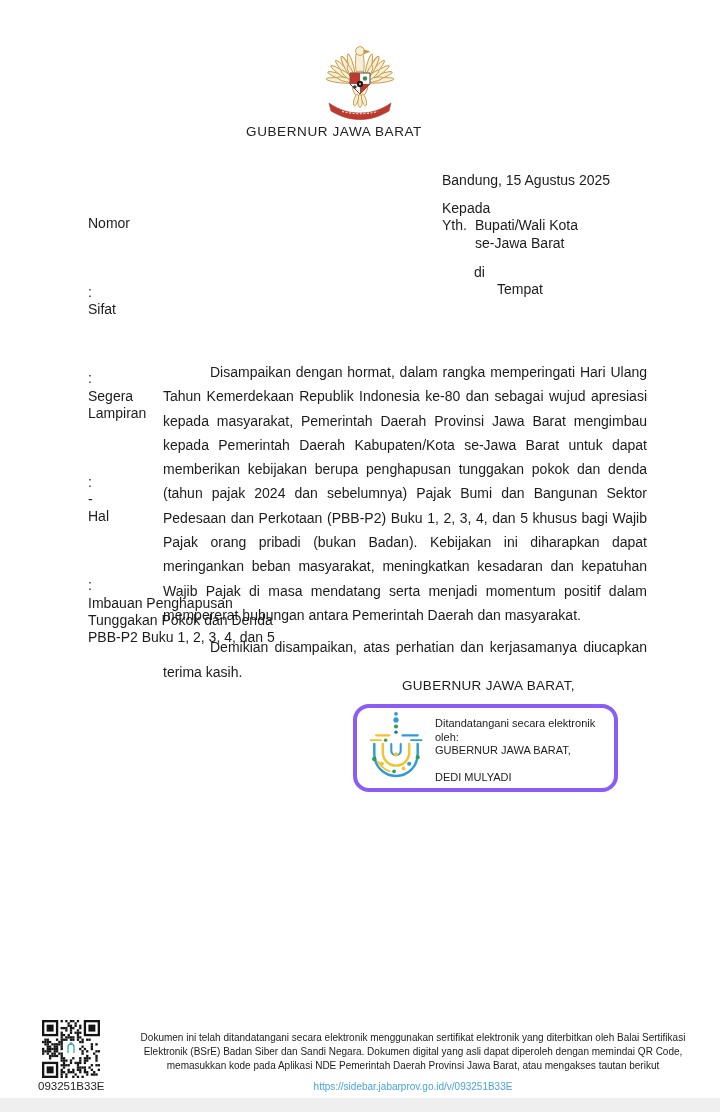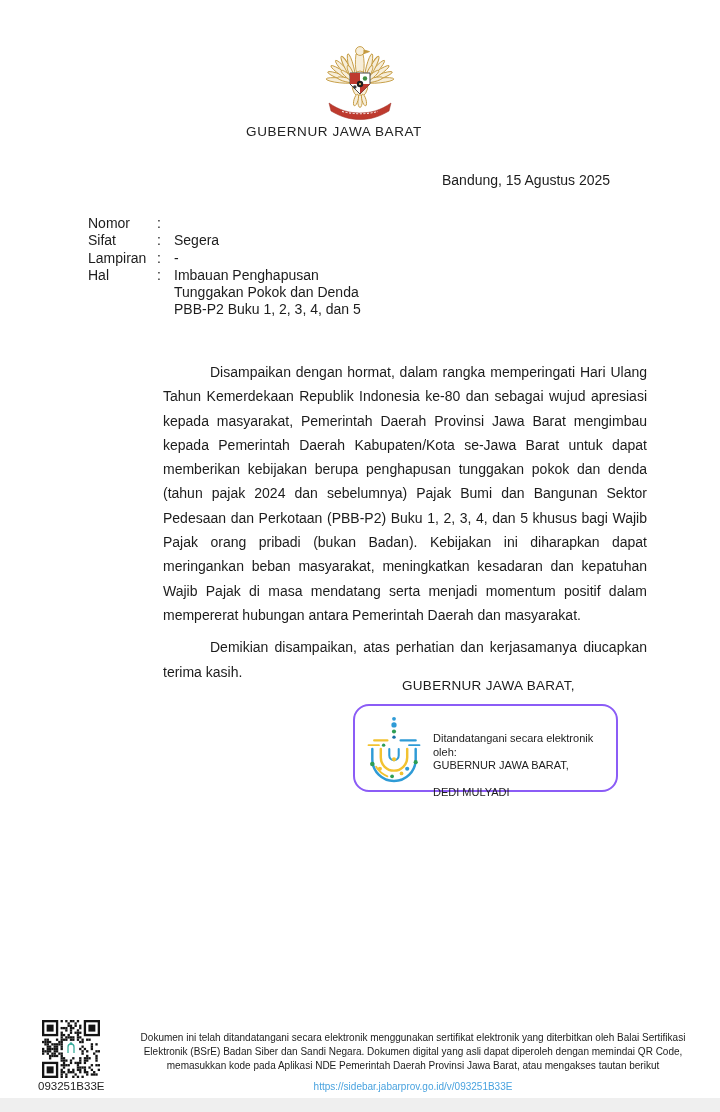--- a/index.html
+++ b/index.html
@@ -23,38 +23,38 @@
   
   .date { position: absolute; left: 442px; top: 172px; font-size: 14px; }
   .recipient { position: absolute; left: 442px; top: 200px; font-size: 14px; line-height: 17.3px; }
   .yth-row { display: flex; }
   .yth-label { width: 33px; flex: 0 0 33px; }
   .di-line { margin-left: 32px; margin-top: 12px; }
   .tempat-line { margin-left: 55px; }
 
   
   .meta { position: absolute; left: 88px; top: 215px; font-size: 14px; line-height: 17.3px; }
-  .meta-row { display: flex; align-items: flex-start; }
+  .meta-row { display: flex; align-items: flex-start; flex-direction: column; }
   .meta-label { width: 69px; flex: 0 0 69px; }
   .meta-sep { width: 17px; flex: 0 0 17px; }
   .meta-value { width: 214px; }
 
   
   .body-text {
     position: absolute; left: 155px; top: 352px; width: 500px;
     font-size: 14px; line-height: 24.3px; text-align: justify;
   }
   .body-text p { margin: 8px; text-indent: 47px; }
 
   
   .sig-title { position: absolute; left: 402px; top: 678px; font-size: 13.5px; letter-spacing: 0.3px; }
   .sig-box {
     position: absolute; left: 353px; top: 704px; width: 265px; height: 88px;
-    border: 2px solid #8b5cf6; border-radius: 16px; box-sizing: border-box;
-    display: flex; align-items: center;
+    border: 4px solid #8b5cf6; border-radius: 16px; box-sizing: border-box;
+    display: flex; align-items: flex-start;
   }
   .sig-logo { flex: 0 0 78px; display: flex; align-items: center; justify-content: center; }
   .sig-text { flex: 1; padding-top: 9px; font-size: 11px; line-height: 13.5px; position: relative; }
   .sig-name { position: absolute; left: 0; top: 63px; font-size: 11px; }
 
   
   .qr { position: absolute; left: 42px; top: 1020px; width: 58px; height: 58px; }
   .qr-label { position: absolute; left: 38px; top: 1080px; font-size: 11.5px; color: #222; }
   .disclaimer {
     position: absolute; left: 128px; top: 1031px; width: 570px;
@@ -115,20 +115,32 @@
     <g>
       <path d="M8 71 C18 78 28 81 39 81 C50 81 60 78 70 71 L68 79 C58 85 49 87.5 39 87.5 C29 87.5 20 85 10 79 Z" fill="#BE3A2E" stroke="#9a2d23" stroke-width="0.5"></path>
       <path d="M21 79.5 Q39 84 57 79.5" stroke="#ffffff" stroke-width="1" fill="none" stroke-dasharray="2 1.6"></path>
     </g>
   </svg>
 
   <div class="lh-title">GUBERNUR JAWA BARAT</div>
 
   <div class="date">Bandung, 15 Agustus 2025</div>
 
+  <div class="recipient">
+    <div>Kepada</div>
+    <div class="yth-row">
+      <span class="yth-label">Yth.</span>
+      <span>
+        <span>Bupati/Wali Kota</span><br>
+        <span>se-Jawa Barat</span>
+      </span>
+    </div>
+    <div class="di-line">di</div>
+    <div class="tempat-line">Tempat</div>
+  </div>
 
   <div class="meta">
     <div class="meta-row">
       <span class="meta-label">Nomor</span>
       <span class="meta-sep">:</span>
     </div>
     <div class="meta-row">
       <span class="meta-label">Sifat</span>
       <span class="meta-sep">:</span>
       <span class="meta-value">Segera</span>

